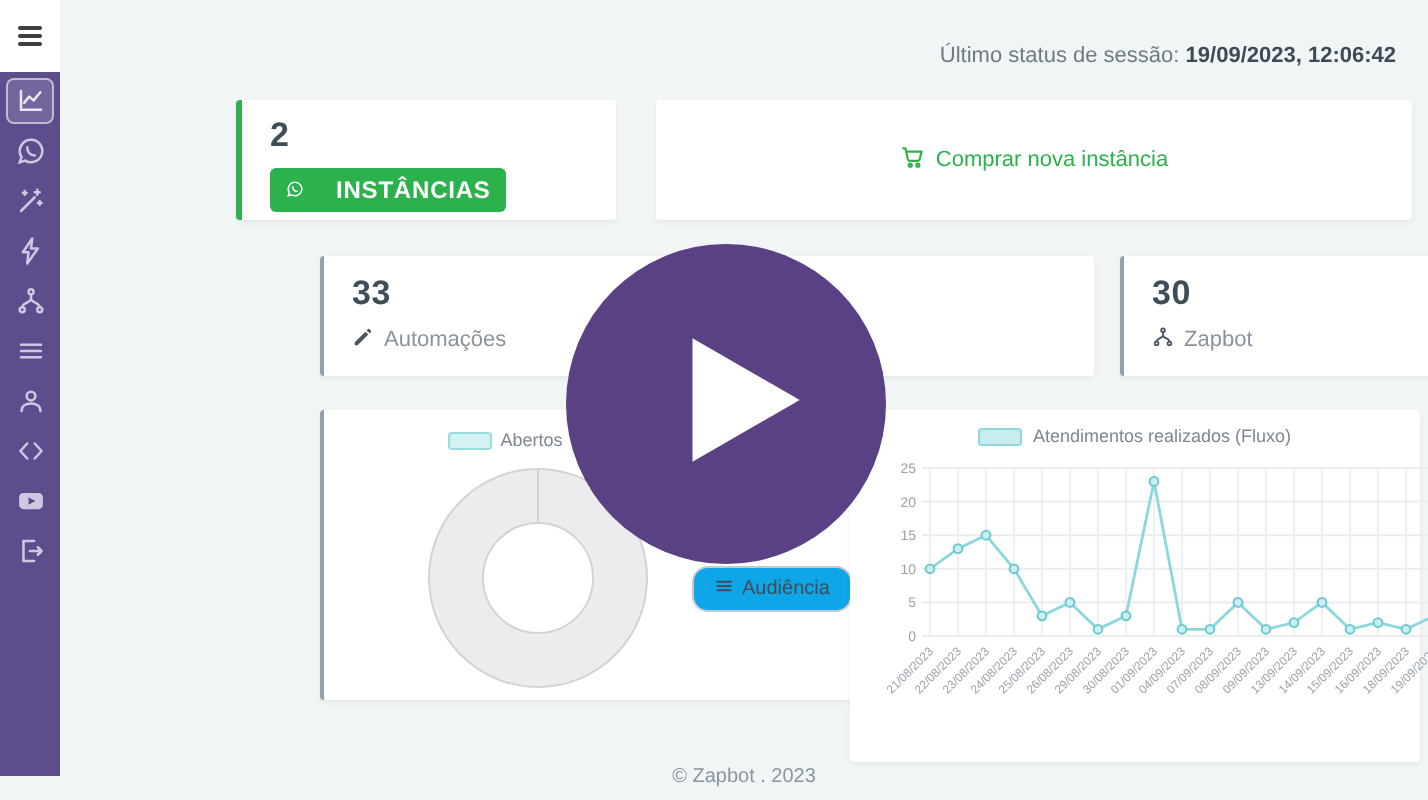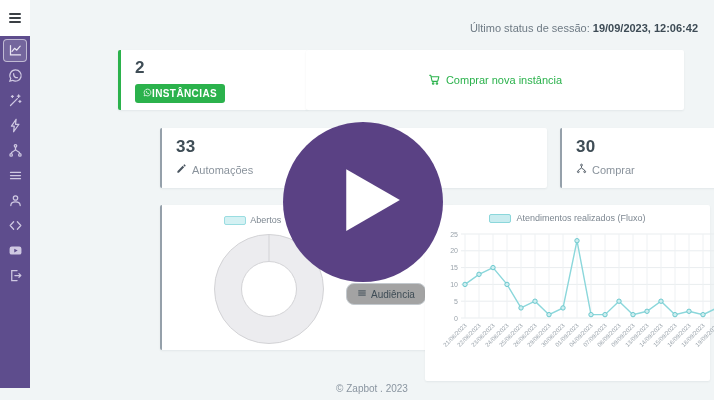--- a/index.html
+++ b/index.html
@@ -42,36 +42,36 @@
   }
   .session-status b { color:#3d4b55; }
   
   .card {
     position:absolute; background:#ffffff; border-radius:2px;
     box-shadow:0 1px 2px rgba(60,75,90,0.08);
   }
   .card.accent-green { border-left:3px solid var(--green,#2bb24c); }
   .card.accent-gray  { border-left:2px solid #95a0aa;margin-left:42px; }
   .card-instances { left:118px; top:50px;  width:190px; height:60px; padding:8px 14px; }
-  .card-buy       { left:306px; top:50px;  width:378px; height:60px; display:flex; align-items:center; justify-content:center; }
+  .card-buy       { left:328px; top:50px;  width:378px; height:60px; display:flex; align-items:center; justify-content:center; }
   .card-autom     { left:118px; top:128px; width:387px; height:60px; padding:9px 14px; }
   .card-flows     { left:518px; top:128px; width:182px; height:60px; padding:9px 14px; }
   .card-donut     { left:118px; top:205px; width:295px; height:145px; padding:10px 12px; }
   .card-line      { left:425px; top:205px; width:285px; height:176px; padding:5px 16px; }
   .stat-value { font-size:17px; font-weight:600; color:#3f4d56; letter-spacing:.3px; }
   .stat-label {
     margin-top:6px; font-size:11px; color:#8a939c;
     display:flex; align-items:center; gap:5px;
   }
   .stat-label svg { width:11px; height:11px; color:#4a5560; }
   .badge-btn {
-    margin-top:6px; display:inline-flex; align-items:center; gap:0;
+    margin-top:6px; display:inline-flex; align-items:center; gap:16px;
     background:var(--green,#2bb24c); color:#ffffff; border:none; cursor:pointer;
     font-family:"Liberation Sans", sans-serif;
-    font-size:10px; font-weight:bold; letter-spacing:.4px;
+    font-size:12px; font-weight:bold; letter-spacing:.4px;
     padding:4px 8px; border-radius:3px;
   }
   .badge-btn svg { width:9px; height:9px; }
   .buy-link {
     display:inline-flex; align-items:center; gap:5px;
     color:var(--green,#2bb24c); font-size:11px; text-decoration:none; cursor:pointer;
   }
   .buy-link svg { width:13px; height:13px; }
   
   .legend-row {
@@ -81,21 +81,21 @@
   .legend-item { display:flex; align-items:center; gap:4px; cursor:pointer; }
   .swatch { width:22px; height:9px; border-radius:2px; }
   .swatch.abertos  { background:#d4f1f3; border:1px solid #9adde1; }
   .swatch.fechados { background:#ececef; border:1px solid #cfcfcf; }
   .swatch.line     { background:#c9ecef; border:1px solid #8bd7db; }
   .donut-wrap { position:absolute; left:51px; top:28px; width:112px; height:112px; }
   .audience-count { position:absolute; left:178px; top:55px; font-size:11px; font-weight:bold; color:#3f4d56; }
   .audience-btn {
     position:absolute; left:184px; top:78px;
     display:inline-flex; align-items:center; gap:4px;
-    background:#a3a3a3; border:1px solid #c3c9ce; border-radius:8px;
+    background:#0ea5e9; border:1px solid #c3c9ce; border-radius:8px;
     font-family:"Liberation Sans", sans-serif;
     padding:4px 10px; font-size:10px; color:#3f4d56; cursor:pointer;
   }
   .audience-btn svg { width:10px; height:10px; }
   
   .line-legend {
     display:flex; align-items:center; justify-content:center; gap:5px;
     font-size:9px; color:#7d8791; height:16px;
   }
   
@@ -245,21 +245,21 @@
 
 <div class="card accent-gray card-flows">
   <div class="stat-value">30</div>
   <div class="stat-label">
     <span><svg viewBox="0 0 24 24" fill="none" stroke="currentColor" stroke-width="2">
           <circle cx="12" cy="4.5" r="2"></circle>
           <circle cx="5" cy="19" r="2"></circle>
           <circle cx="19" cy="19" r="2"></circle>
           <path d="M12 6.5v3.5c0 3.5-7 3-7 7M12 10c0 3.5 7 3 7 7"></path>
         </svg></span>
-    <span>Comprar</span>
+    <span>Zapbot</span>
   </div>
 </div>
 
 <div class="card accent-gray card-donut">
   <div class="legend-row">
     <span class="legend-item">
       <span class="swatch abertos"></span>
       <span>Abertos</span>
     </span>
     <span class="legend-item">

